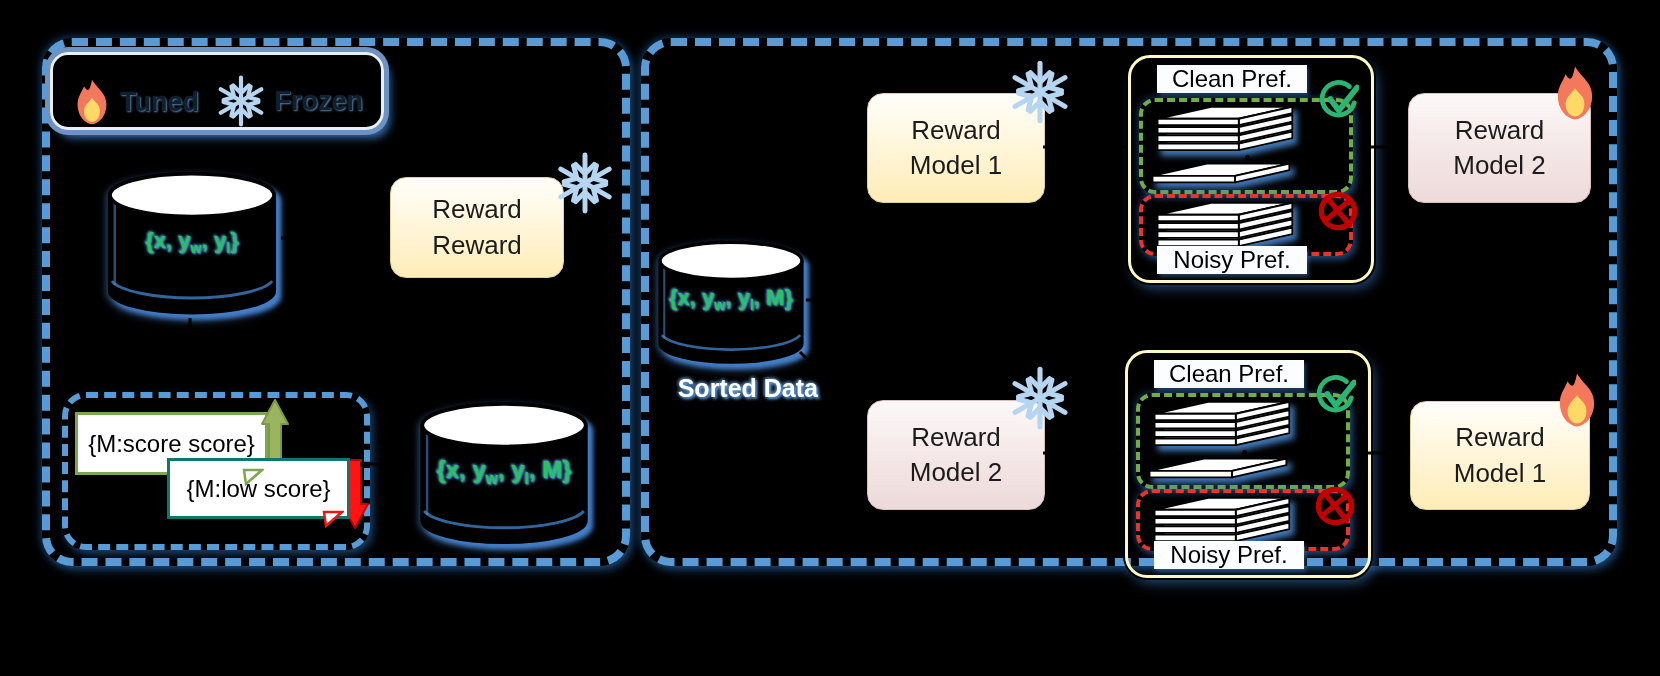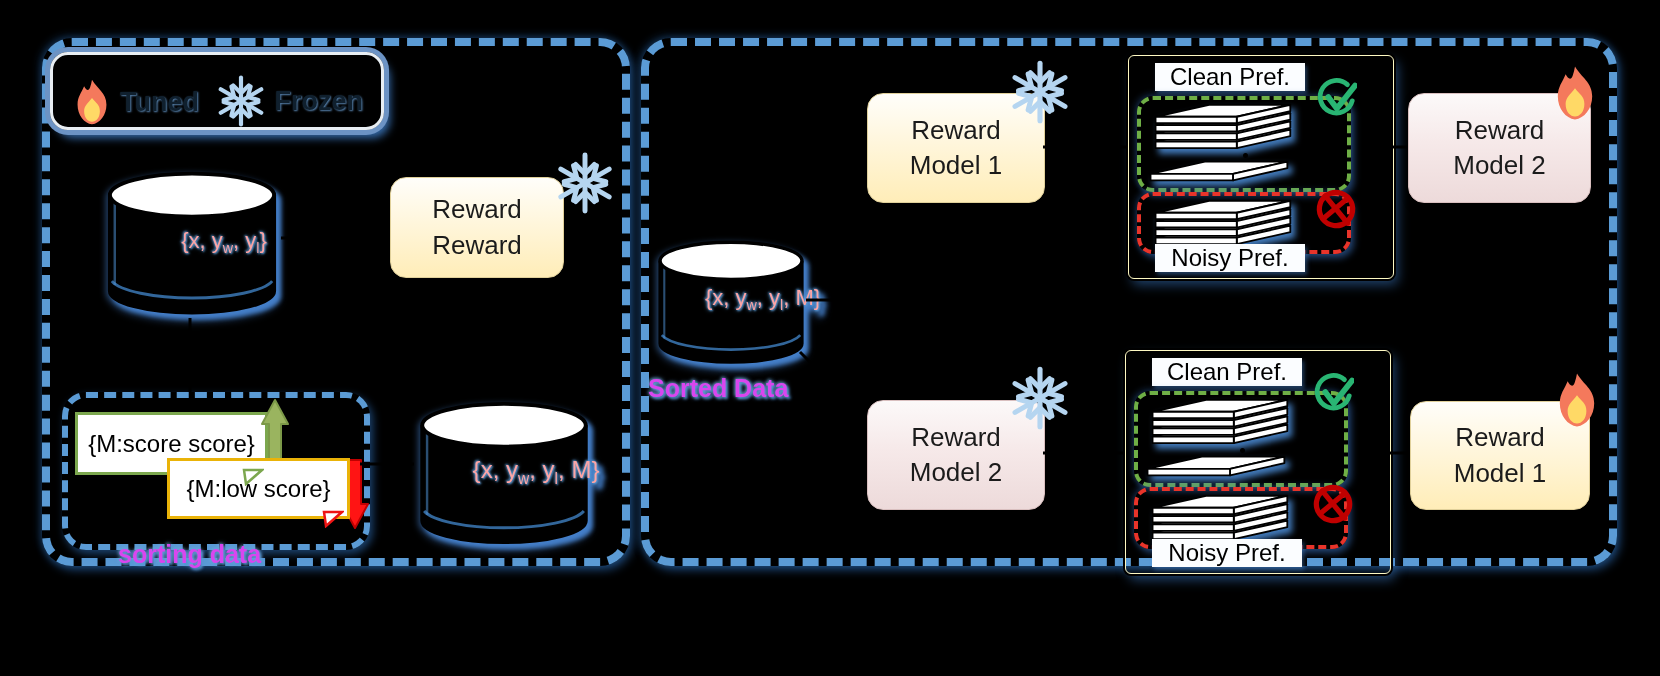--- a/index.html
+++ b/index.html
@@ -17,49 +17,49 @@
   .legend{position:absolute;left:50px;top:52px;width:292px;height:72px;border-radius:18px;
           border:3px solid #E8EEF3;box-shadow:0 0 0 5px #6C93C4, 6px 8px 8px rgba(62,126,200,.85);
           display:flex;align-items:flex-end;justify-content:space-between;padding:0 18px;background:rgba(0,0,0,.15);}
   .legend-group{display:flex;align-items:center;gap:7px;}
   .legend-label{font-size:27px;font-weight:600;color:#10202E;
                 text-shadow:1px 1px 2px rgba(110,165,220,.8);}
 
   
   .cyl{position:absolute;filter:drop-shadow(5px 5px 2px rgba(70,130,205,.95)) drop-shadow(-2px 2px 3px rgba(70,130,205,.55));}
   .cyl svg{display:block;width:100%;height:100%;}
-  .cyl-text{position:absolute;left:0;width:100%;text-align:center;font-weight:400;color:#fca5a5;
-            text-shadow:0 0 4px #5B9BD5,1px 1px 2px #5B9BD5,-1px -1px 2px rgba(91,155,213,.7);margin-left:32px;}
+  .cyl-text{position:absolute;left:0;width:100%;text-align:center;font-weight:700;color:#22c55e;
+            text-shadow:0 0 4px #5B9BD5,1px 1px 2px #5B9BD5,-1px -1px 2px rgba(91,155,213,.7);}
   sub{font-size:.65em;}
-  .glow-caption{position:absolute;text-align:left;font-size:25px;font-weight:700;color:#d946ef;
+  .glow-caption{position:absolute;text-align:right;font-size:25px;font-weight:700;color:#ffffff;
             text-shadow:0 0 5px #6FA8DC,2px 2px 3px #4E8FD0,-1px -1px 3px rgba(111,168,220,.6);}
 
   
   .rmbox{position:absolute;border-radius:16px;display:flex;flex-direction:column;align-items:center;
          justify-content:center;font-size:26px;line-height:1.35;color:#1b1b1b;
          box-shadow:3px 4px 8px rgba(0,0,0,.7);}
   .cream{background:linear-gradient(#FFFEFA 0%,#FFF6DC 45%,#FFEDB8 100%);border:1px solid #E0D09A;}
   .pink{background:linear-gradient(#FCF9F9 0%,#F6E9E9 45%,#EDDADA 100%);border:1px solid #D9BFBF;}
   .state-icon{position:absolute;}
   .state-icon svg{display:block;width:100%;height:100%;}
 
   
   #sorting-box{left:62px;top:392px;width:296px;height:146px;border:6px dashed #5B9BD5;border-radius:24px;
                box-shadow:3px 4px 8px rgba(50,120,200,.55);}
   .callout{position:absolute;background:#fff;display:flex;align-items:center;justify-content:center;
            font-size:24px;color:#000;}
   #callout-high{left:75px;top:412px;width:187px;height:57px;border:3px solid #7CA74E;}
-  #callout-low{left:167px;top:458px;width:177px;height:55px;border:3px solid #eab308;z-index:3;}
+  #callout-low{left:167px;top:458px;width:177px;height:55px;border:3px solid #0f766e;z-index:3;}
   .tail{position:absolute;}
   .arrow{position:absolute;}
   .arrow svg{display:block;width:100%;height:100%;}
 
   
-  .pref-container{position:absolute;width:240px;height:222px;border:1px solid #fef9c3;border-radius:6px;
-                  box-shadow:0 0 0 2px #000, 4px 6px 12px rgba(56,118,192,.55);padding-left:24px;}
+  .pref-container{position:absolute;width:240px;height:222px;border:3px solid #fef9c3;border-radius:22px;
+                  box-shadow:0 0 0 2px #000, 4px 6px 12px rgba(56,118,192,.55);}
   .pref-label{position:absolute;left:26px;width:150px;height:28px;background:#FBFDFF;color:#000;
               font-size:24px;display:flex;align-items:center;justify-content:center;
               box-shadow:2px 3px 4px rgba(70,130,205,.45);}
   .zone{position:absolute;left:8px;width:206px;border-radius:16px;
         box-shadow:3px 4px 7px rgba(60,120,200,.55), -2px -2px 6px rgba(60,120,200,.3);}
   .zone-clean{top:40px;height:88px;border:4px dashed #6FAF46;}
   .zone-noisy{top:136px;height:54px;border:4px dashed #E8342A;}
   .stack-wrap{position:absolute;filter:drop-shadow(4px 5px 3px rgba(72,134,205,.9));}
   .stack-wrap svg{display:block;width:100%;height:100%;}
   .vdot{position:absolute;width:5px;height:5px;border-radius:50%;background:#000;}
@@ -225,21 +225,20 @@
     <span>{M:low score}</span>
   </div>
   <svg class="tail" style="left:322px;top:510px;width:22px;height:18px;z-index:4;">
     <polygon points="2,2 20,2 4,16" fill="#fff" stroke="#EE1414" stroke-width="2.5"></polygon>
   </svg>
   <div class="arrow" style="left:340px;top:458px;width:30px;height:72px;">
     <svg viewBox="0 0 30 72">
         <use href="#sym-arrow-down"></use>
       </svg>
   </div>
-  <div class="glow-caption" style="left:118px;top:540px;width:194px;">sorting data</div>
 
   <div class="cyl" style="left:414px;top:400px;width:180px;height:148px;">
     <svg viewBox="0 0 180 152">
         <use href="#sym-cyl"></use>
       </svg>
     <div class="cyl-text" style="top:56px;font-size:24px;"><span>{x, y</span><sub>w</sub><span>, y</span><sub>l</sub><span>, M}</span></div>
   </div>
 
   <div class="cyl" style="left:655px;top:233px;width:152px;height:140px;">
     <svg viewBox="0 0 180 152">

